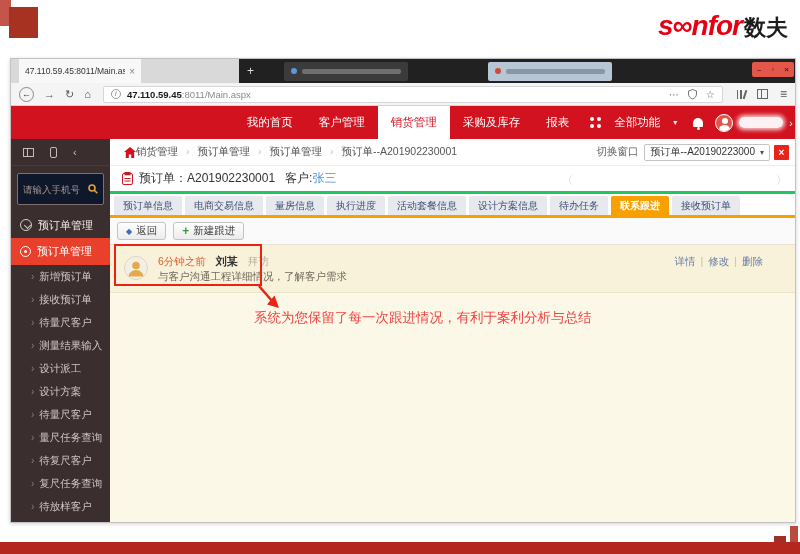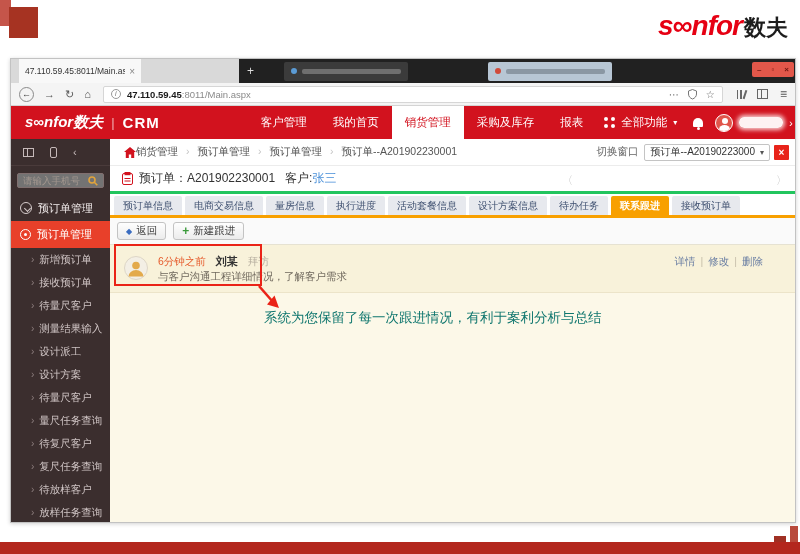--- a/index.html
+++ b/index.html
@@ -58,39 +58,39 @@
 
   
   .rednav { position:absolute; left:0; top:47px; width:786px; height:33px; background:#d2121e; display:flex; align-items:center; color:#fff; }
   .brand { margin-left:14px; display:flex; align-items:center; }
   .brand-main { font-size:15px; font-weight:bold; font-style:italic; }
   .brand-div { margin:0 8px; color:rgba(255,255,255,.65); font-size:13px; }
   .brand-prod { font-size:15px; font-weight:bold; letter-spacing:1px; }
   .nav-menu { margin-left:auto; display:flex; align-items:center; height:33px; }
   .nav-item { padding:0 13px; height:33px; line-height:33px; font-size:11.5px; cursor:pointer; white-space:nowrap; }
   .nav-item.active { background:#fff; color:#d2121e; }
-  .allfunc { display:flex; align-items:center; gap:6px; margin-left:8px; font-size:11.5px; cursor:pointer; }
+  .allfunc { display:flex; align-items:center; gap:13px; margin-left:8px; font-size:11.5px; cursor:pointer; }
   .icon-grid { position:relative; width:11px; height:11px; }
   .icon-grid::before { content:""; position:absolute; left:0; top:0; width:4px; height:4px; border-radius:50%; background:#fff; box-shadow:7px 0 0 #fff, 0 7px 0 #fff, 7px 7px 0 #fff; }
   .bell { width:10px; height:9px; background:#fff; border-radius:5px 5px 1px 1px; position:relative; margin-left:16px; }
   .bell::after { content:""; position:absolute; left:3.5px; bottom:-3px; width:3px; height:3px; background:#fff; border-radius:50%; }
   .nav-avatar { width:18px; height:18px; border-radius:50%; border:1.5px solid #fff; background:#e0554b; position:relative; overflow:hidden; margin-left:12px; flex:none; }
   .nav-avatar::before { content:""; position:absolute; left:5.5px; top:3px; width:6px; height:6px; border-radius:50%; background:#fff; }
   .nav-avatar::after { content:""; position:absolute; left:2.5px; top:10px; width:11px; height:9px; border-radius:50%; background:#fff; }
   .redact { width:44px; height:11px; background:rgba(255,255,255,.95); border-radius:5px; margin-left:6px; box-shadow:0 0 4px 2px rgba(255,255,255,.8); }
   .nav-arrow { font-size:11px; margin:0 4px 0 6px; color:#fff; }
 
   
   .sidebar { position:absolute; left:0; top:80px; width:99px; bottom:0; background:#3b2e2e; color:#cfc4c4; }
   .sb-head { height:27px; display:flex; align-items:center; gap:16px; padding-left:12px; border-bottom:1px solid #4a3b3b; }
   .icon-panes { width:11px; height:9px; border:1px solid #c6baba; position:relative; }
   .icon-panes::before { content:""; position:absolute; left:3px; top:0; bottom:0; width:1px; background:#c6baba; }
   .icon-phone { width:7px; height:11px; border:1px solid #c6baba; border-radius:2px; }
   .sb-collapse { color:#c6baba; font-size:11px; }
-  .sb-search { display:flex; align-items:center; margin:7px 6px; height:15px; border:1px solid #806f6f; border-radius:2px; background:#737373; padding:0 5px; }
+  .sb-search { display:flex; align-items:center; margin:7px 6px; height:32px; border:1px solid #806f6f; border-radius:2px; background:#0f172a; padding:0 5px; }
   .sb-search input { flex:1; min-width:0; background:transparent; border:none; outline:none; font-size:9.5px; color:#d8cfcf; font-family:"Liberation Sans",sans-serif; }
   .sb-search input::placeholder { color:#a3978f; }
   .sb-section { height:26px; display:flex; align-items:center; gap:6px; padding-left:9px; color:#f2ecec; font-size:11px; }
   .circ { width:12px; height:12px; border:1px solid #d6cccc; border-radius:50%; position:relative; flex:none; }
   .circ::after { content:""; position:absolute; left:3.5px; top:2.5px; width:4px; height:4px; border-right:1.5px solid #d6cccc; border-bottom:1.5px solid #d6cccc; transform:rotate(45deg); }
   .sb-active { height:27px; display:flex; align-items:center; gap:6px; padding-left:9px; background:#e8402a; color:#fff; font-size:11px; cursor:pointer; }
   .targ { width:11px; height:11px; border:1.5px solid #fff; border-radius:50%; position:relative; flex:none; }
   .targ::after { content:""; position:absolute; left:2.5px; top:2.5px; width:3px; height:3px; background:#fff; border-radius:50%; }
   .sb-item { height:23px; display:flex; align-items:center; gap:5px; padding-left:20px; font-size:10.5px; color:#cfc4c4; cursor:pointer; white-space:nowrap; }
   .sb-item .chev { color:#8d7f7f; font-size:10px; }
@@ -135,21 +135,21 @@
   .fu-name { font-size:11px; font-weight:bold; color:#333; margin-left:10px; }
   .fu-type { font-size:10.5px; color:#b5ad9e; margin-left:10px; }
   .fu-line2 { position:absolute; left:48px; top:25px; font-size:10.5px; color:#6e675c; }
   .fu-actions { position:absolute; right:32px; top:10px; display:flex; font-size:10.5px; color:#6b7fa3; }
   .act { cursor:pointer; }
   .act + .act::before { content:"|"; color:#c8c0ab; margin:0 5px; cursor:default; }
 
   
   .hl-box { position:absolute; left:103px; top:185px; width:148px; height:42px; border:2px solid #ea2317; pointer-events:none; }
   .hl-arrow { position:absolute; left:244px; top:224px; pointer-events:none; }
-  .hl-text { position:absolute; left:243px; top:250px; font-size:13.5px; color:#0f766e; white-space:nowrap;margin-left:10px; }
+  .hl-text { position:absolute; left:243px; top:250px; font-size:13.5px; color:#ef4444; white-space:nowrap; }
 </style>
 </head>
 <body>
 
 <div class="slide">
 
   <div class="deco deco-tl1"></div>
   <div class="deco deco-tl2"></div>
   <div class="logo">
     <span class="logo-red">s∞nfor</span>
@@ -201,28 +201,23 @@
       <span class="icon-lib">
           <i></i>
           <i></i>
           <i></i>
         </span>
       <span class="icon-sb"></span>
       <span class="icon-menu">≡</span>
     </div>
 
     <div class="rednav">
-      <div class="brand">
-        <span class="brand-main">s∞nfor数夫</span>
-        <span class="brand-div">|</span>
-        <span class="brand-prod">CRM</span>
-      </div>
       <div class="nav-menu">
+        <span class="nav-item">我的首页</span>
         <span class="nav-item">客户管理</span>
-        <span class="nav-item">我的首页</span>
         <span class="nav-item active">销货管理</span>
         <span class="nav-item">采购及库存</span>
         <span class="nav-item">报表</span>
         <span class="allfunc">
           <span class="icon-grid"></span>
           <span>全部功能</span>
           <span style="font-size:8px;">▾</span>
         </span>
         <span class="bell"></span>
         <span class="nav-avatar"></span>

